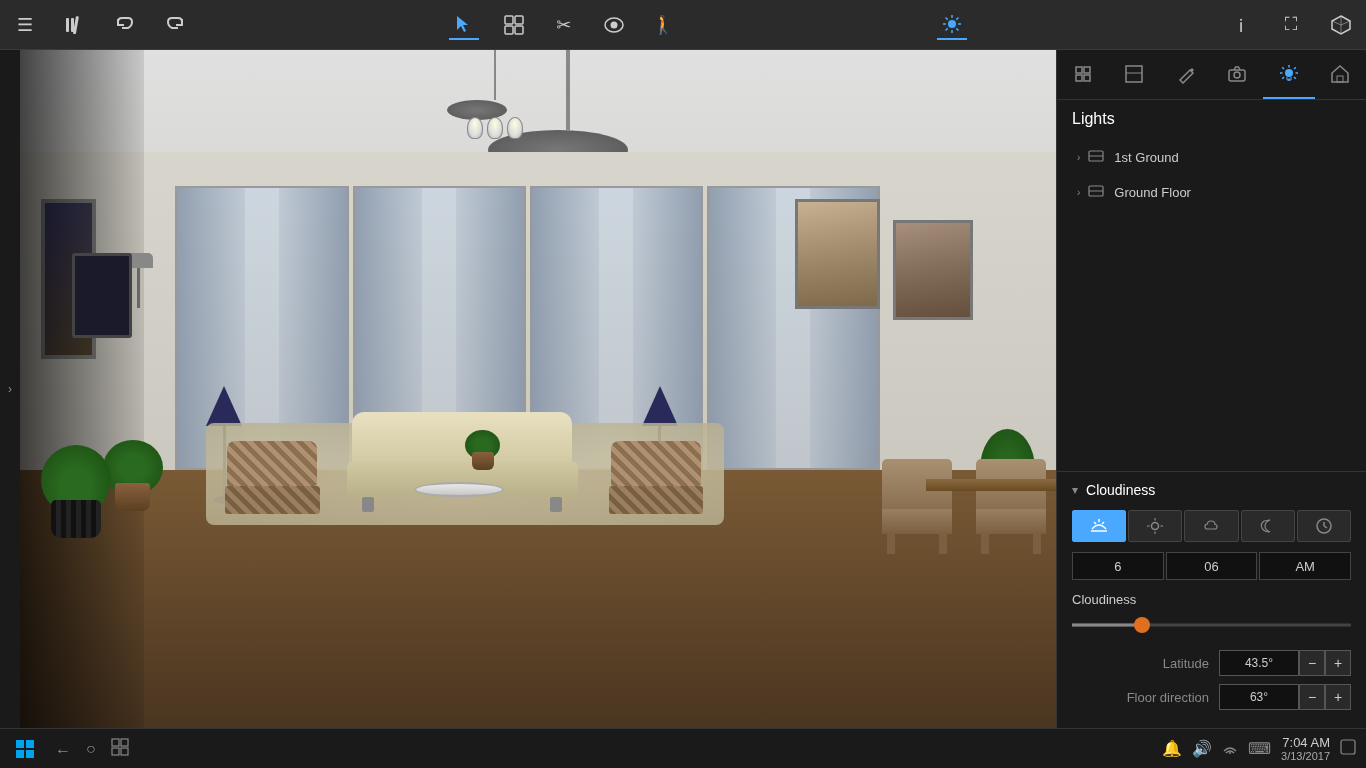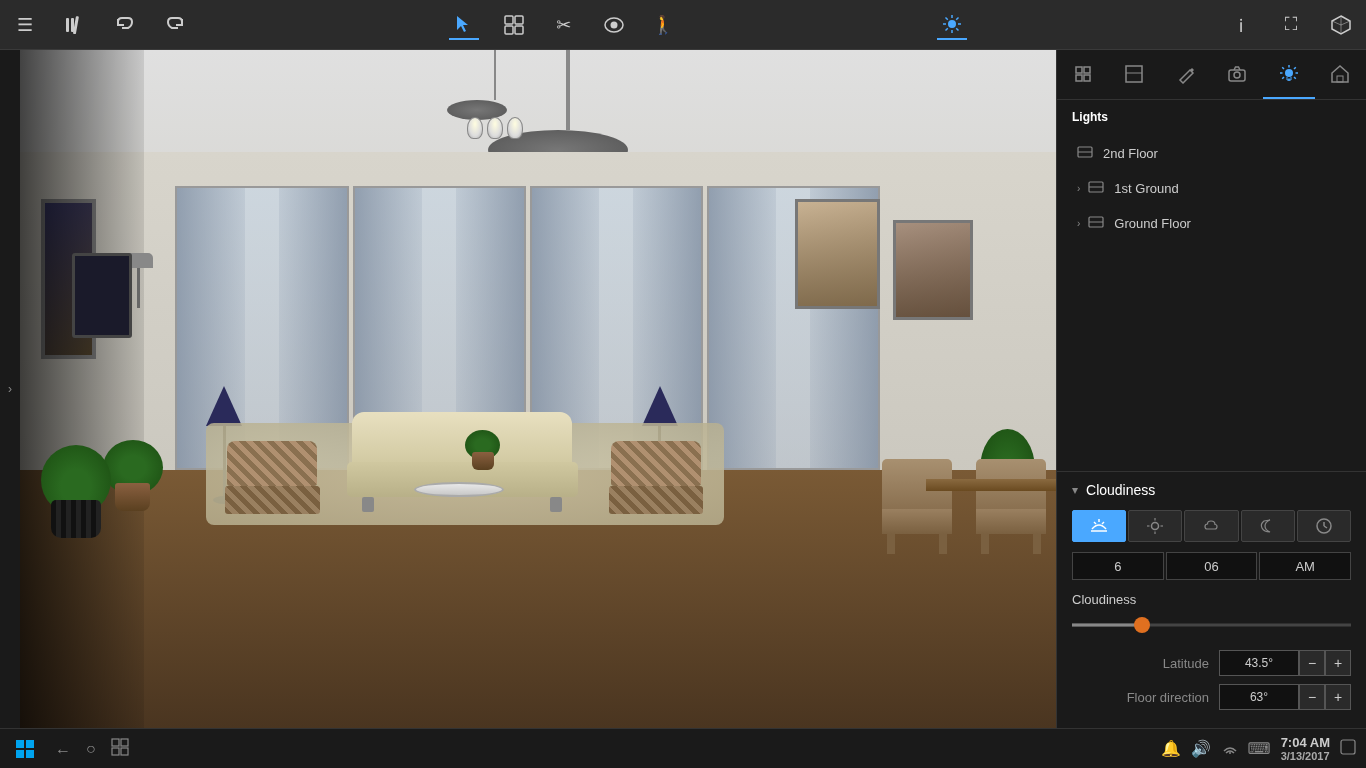--- a/index.html
+++ b/index.html
@@ -121,22 +121,22 @@
     .right-icon-btn.active { color: #4aa8ff; border-bottom: 2px solid #4aa8ff; }
 
     
     .lights-section {
       padding: 10px 15px;
       flex: 1;
       overflow-y: auto;
     }
     .section-title {
       color: #fff;
-      font-size: 12px;
-      font-weight: 700;
+      font-size: 16px;
+      font-weight: 400;
       margin-bottom: 12px;
     }
     .light-item {
       display: flex; align-items: center;
       padding: 8px 5px;
       color: #ccc;
       font-size: 13px;
       cursor: pointer;
       border-radius: 3px;
     }
@@ -231,21 +231,21 @@
       flex-shrink: 0;
     }
     .taskbar-left { display: flex; align-items: center; gap: 15px; }
     .taskbar-right { margin-left: auto; display: flex; align-items: center; gap: 10px; color: #ccc; font-size: 12px; }
     .windows-btn {
       width: 30px; height: 30px;
       display: flex; align-items: center; justify-content: center;
       color: #fff; font-size: 14px;
     }
     .taskbar-icon { color: #888; font-size: 16px; cursor: pointer; }
-    .clock { text-align: left; font-weight: bold; }
+    .clock { text-align: right; }
     .clock-time { font-size: 13px; color: #ccc; }
     .clock-date { font-size: 11px; color: #aaa; }
   </style>
 </head>
 <body>
 
 <div class="top-toolbar">
   <div class="toolbar-icon">☰</div>
   <div class="toolbar-icon">
     <svg width="22" height="22" viewBox="0 0 22 22" fill="none">
@@ -527,29 +527,20 @@
           <path d="M2 9 L10 2 L18 9 L18 18 L2 18 Z" stroke="#888" stroke-width="1.5" fill="none"></path>
           <rect x="7" y="12" width="6" height="6" stroke="#888" stroke-width="1" fill="none"></rect>
         </svg>
       </div>
     </div>
 
     <div class="lights-section">
       <div class="section-title">Lights</div>
 
 
-      <div class="light-item">
-        <span class="item-icon">
-          <svg width="16" height="16" viewBox="0 0 16 16" fill="none">
-            <rect x="1" y="3" width="14" height="10" rx="1" stroke="#888" stroke-width="1.2" fill="none"></rect>
-            <line x1="1" y1="8" x2="15" y2="8" stroke="#888" stroke-width="1"></line>
-          </svg>
-        </span>
-        <span>2nd Floor</span>
-      </div>
 
       <div class="light-item">
         <span class="expand-arrow">›</span>
         <span class="item-icon">
           <svg width="16" height="16" viewBox="0 0 16 16" fill="none">
             <rect x="1" y="3" width="14" height="10" rx="1" stroke="#888" stroke-width="1.2" fill="none"></rect>
             <line x1="1" y1="8" x2="15" y2="8" stroke="#888" stroke-width="1"></line>
           </svg>
         </span>
         <span>1st Ground</span>

